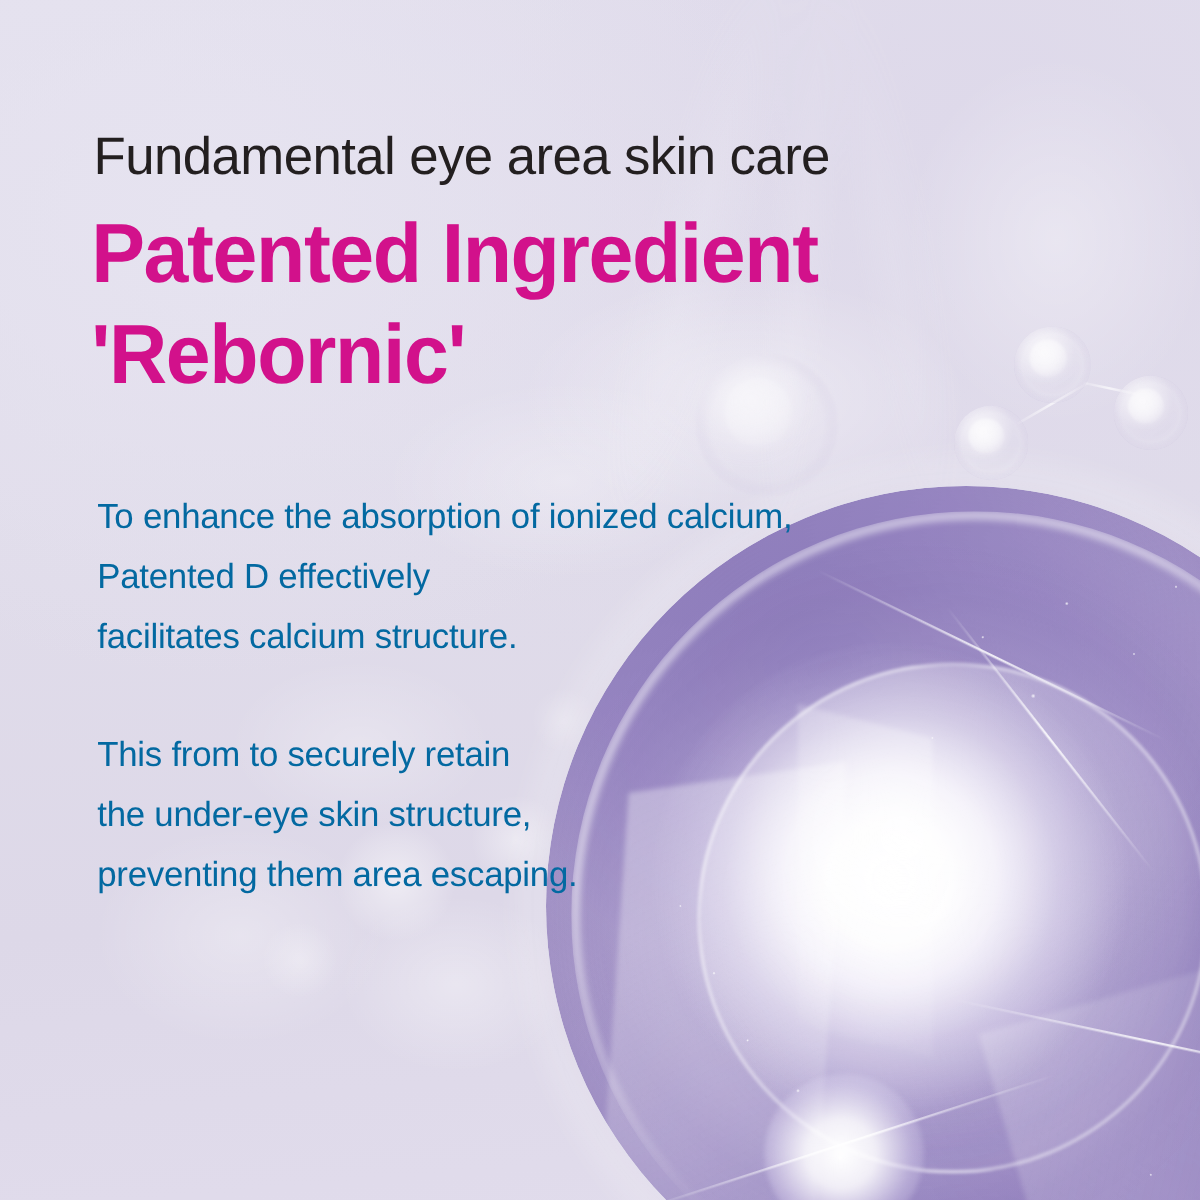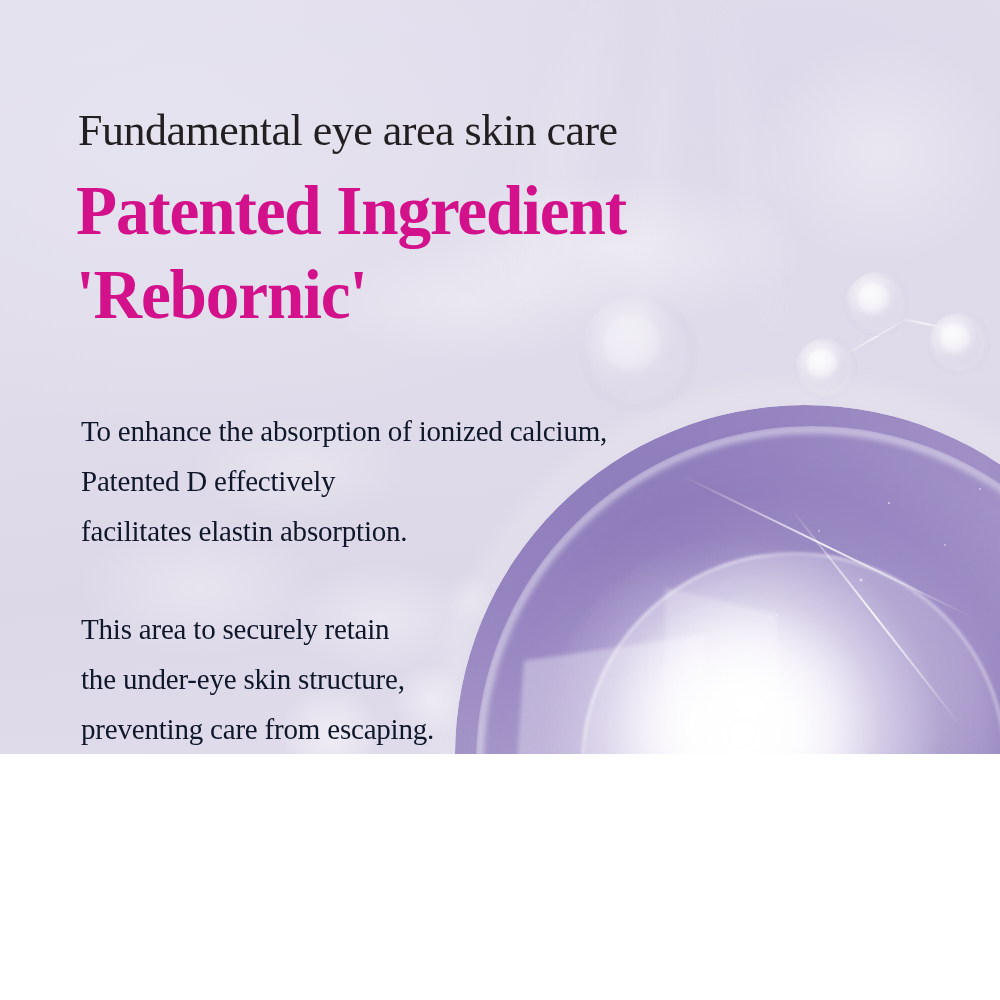--- a/index.html
+++ b/index.html
@@ -4,24 +4,24 @@
 <style>
   html, body {
     margin: 0;
     padding: 0;
     background: #ffffff;
   }
 
   #poster {
     position: relative;
     width: 1000px;
-    height: 754px;
+    height: 1000px;
     overflow: hidden;
     background: #e2dfec;
-    font-family: Liberation Serif, serif;
+    font-family: Liberation Sans, sans-serif;
   }
 
   
   .bg-layer {
     position: absolute;
     inset: 0;
     pointer-events: none;
   }
 
   
@@ -297,21 +297,21 @@
 
   .body-block {
     position: absolute;
     left: 81px;
     top: 406px;
     width: 640px;
   }
   .para {
     font-size: 29px;
     font-weight: 400;
-    color: #0f172a;
+    color: #0369a1;
     line-height: 50px;
     letter-spacing: -0.2px;
   }
   .para .ln { display: block; white-space: nowrap; }
   .para-spacer { height: 48px; }
 </style>
 </head>
 <body>
 
 <div id="poster">
@@ -364,26 +364,26 @@
     <div class="headline">
       <span class="hl-line">Patented Ingredient</span>
       <span class="hl-line">'Rebornic'</span>
     </div>
 
     <div class="body-block">
 
       <div class="para">
         <span class="ln">To enhance the absorption of ionized calcium,</span>
         <span class="ln">Patented D effectively</span>
-        <span class="ln">facilitates elastin absorption.</span>
+        <span class="ln">facilitates calcium structure.</span>
       </div>
 
       <div class="para-spacer"></div>
 
       <div class="para">
-        <span class="ln">This area to securely retain</span>
+        <span class="ln">This from to securely retain</span>
         <span class="ln">the under-eye skin structure,</span>
-        <span class="ln">preventing care from escaping.</span>
+        <span class="ln">preventing them area escaping.</span>
       </div>
 
     </div>
   </div>
 </div>
 
 </body></html>

